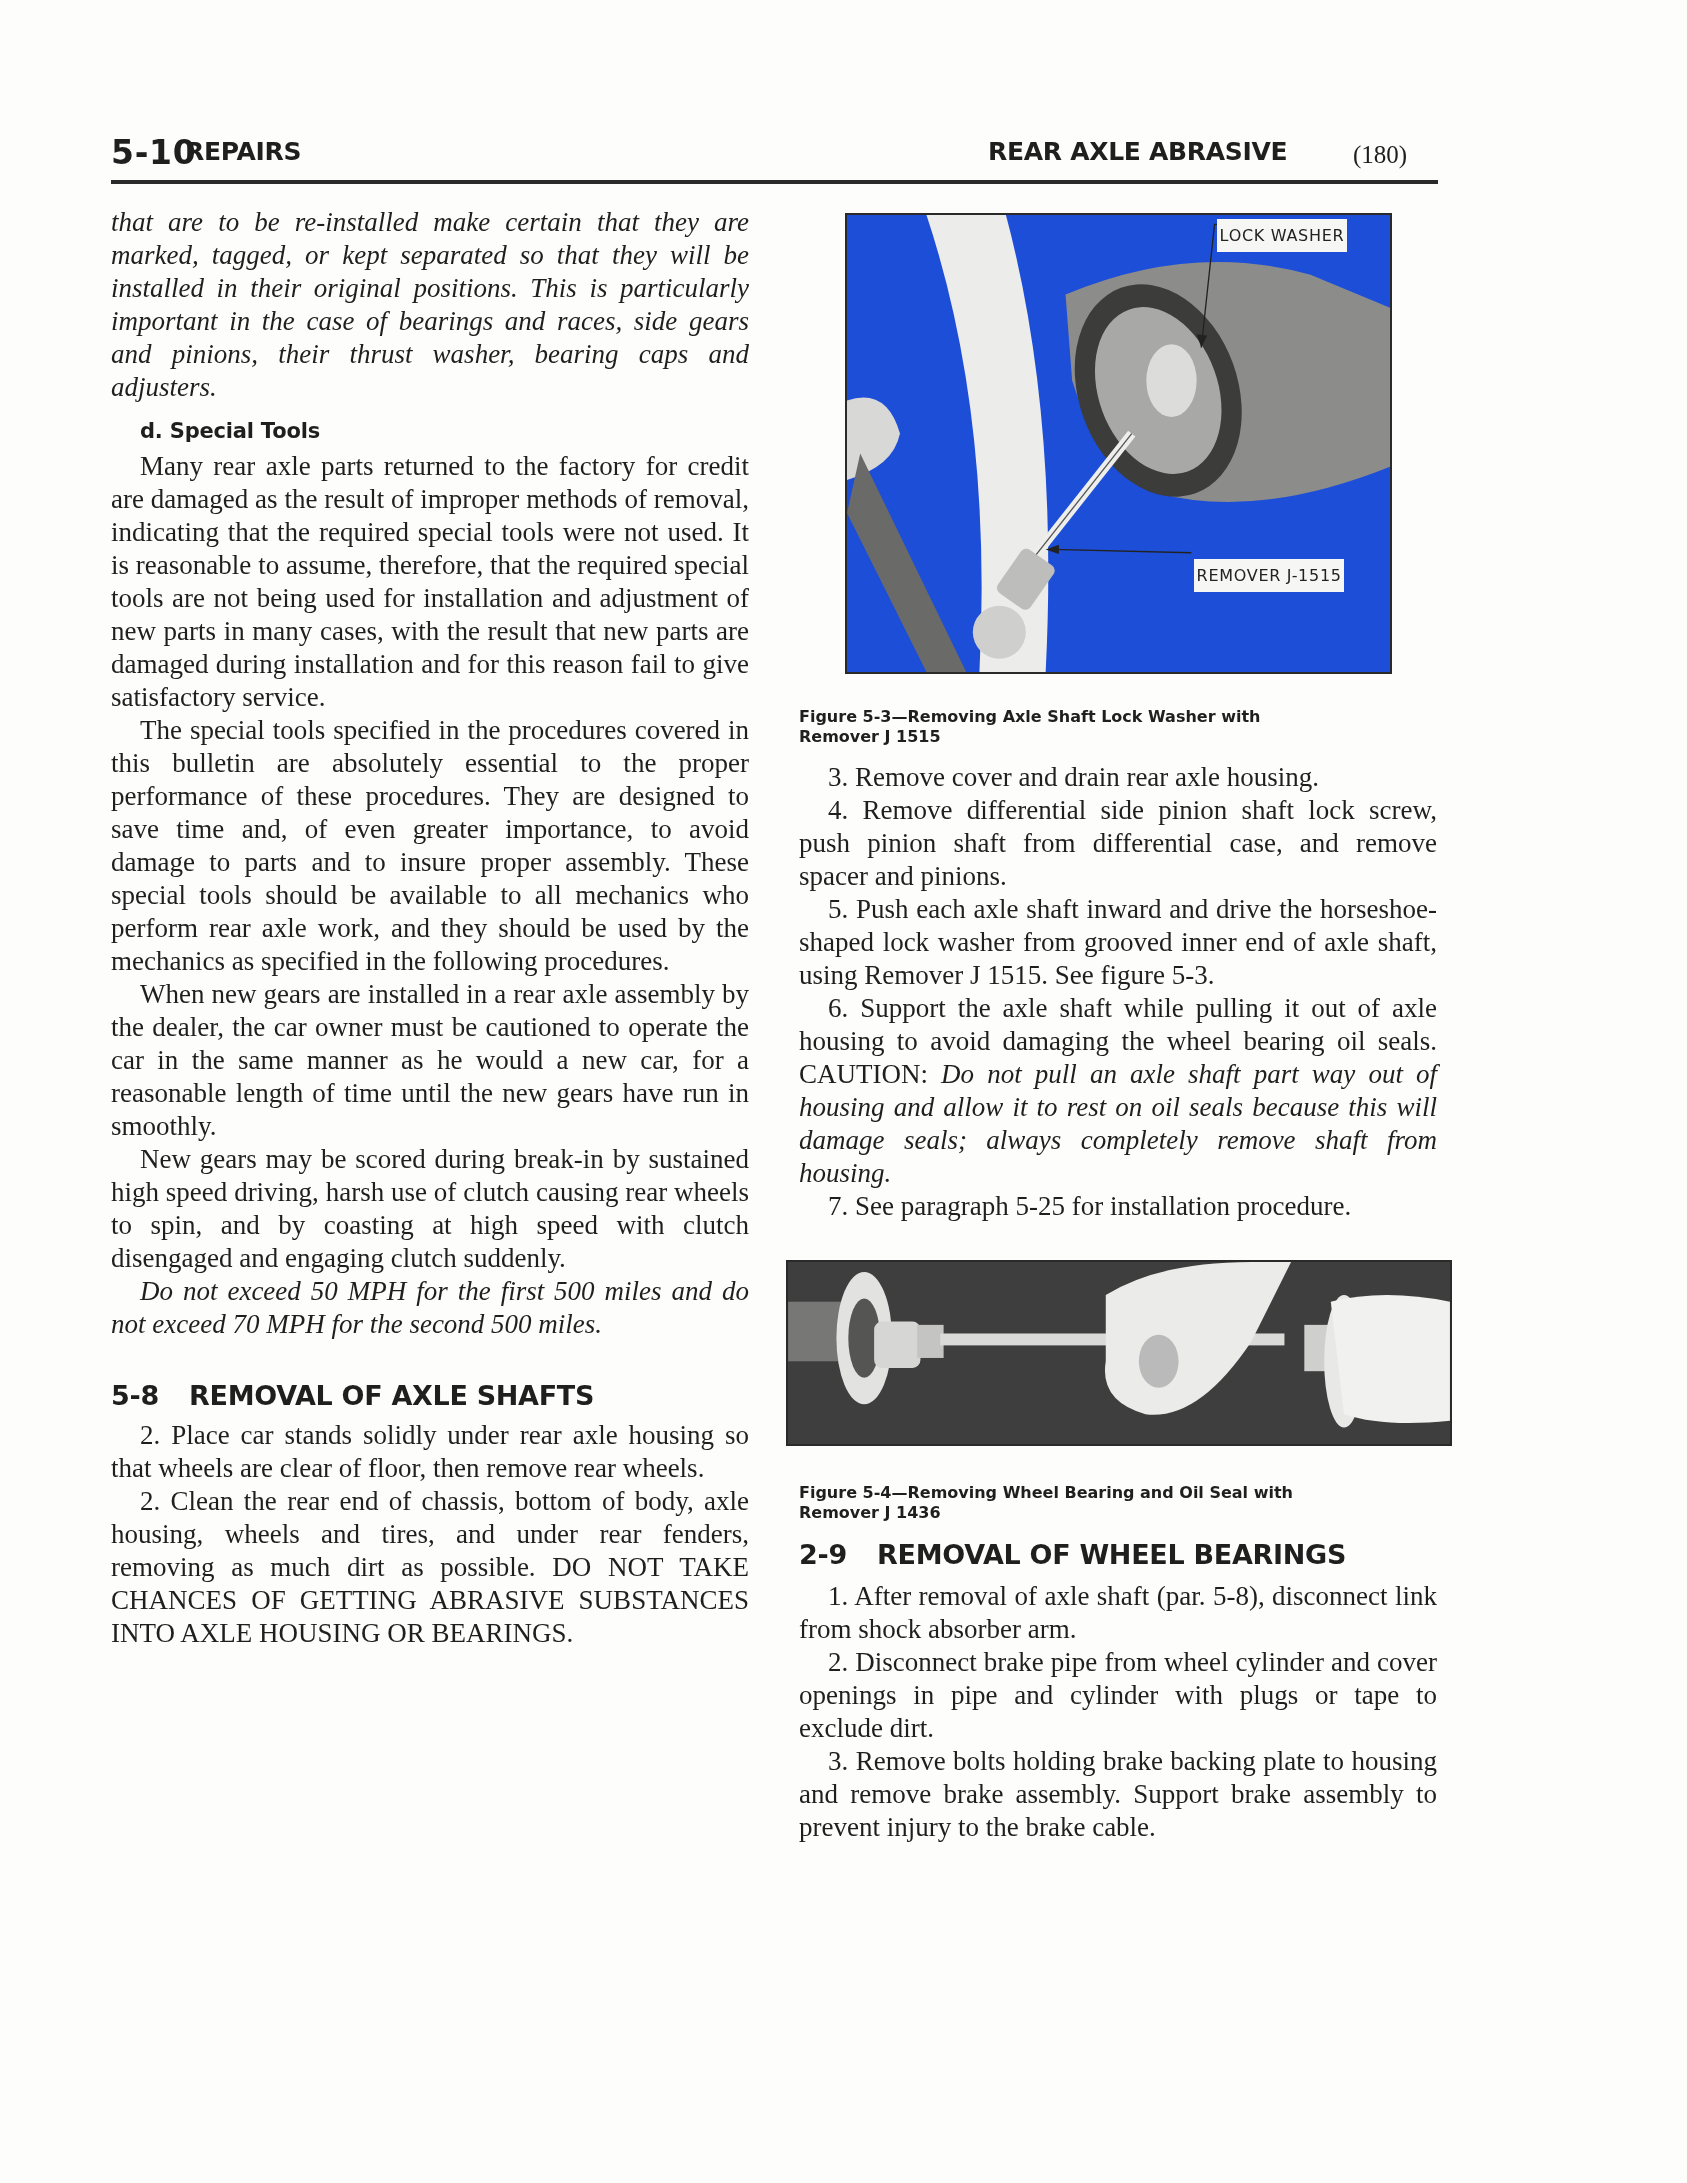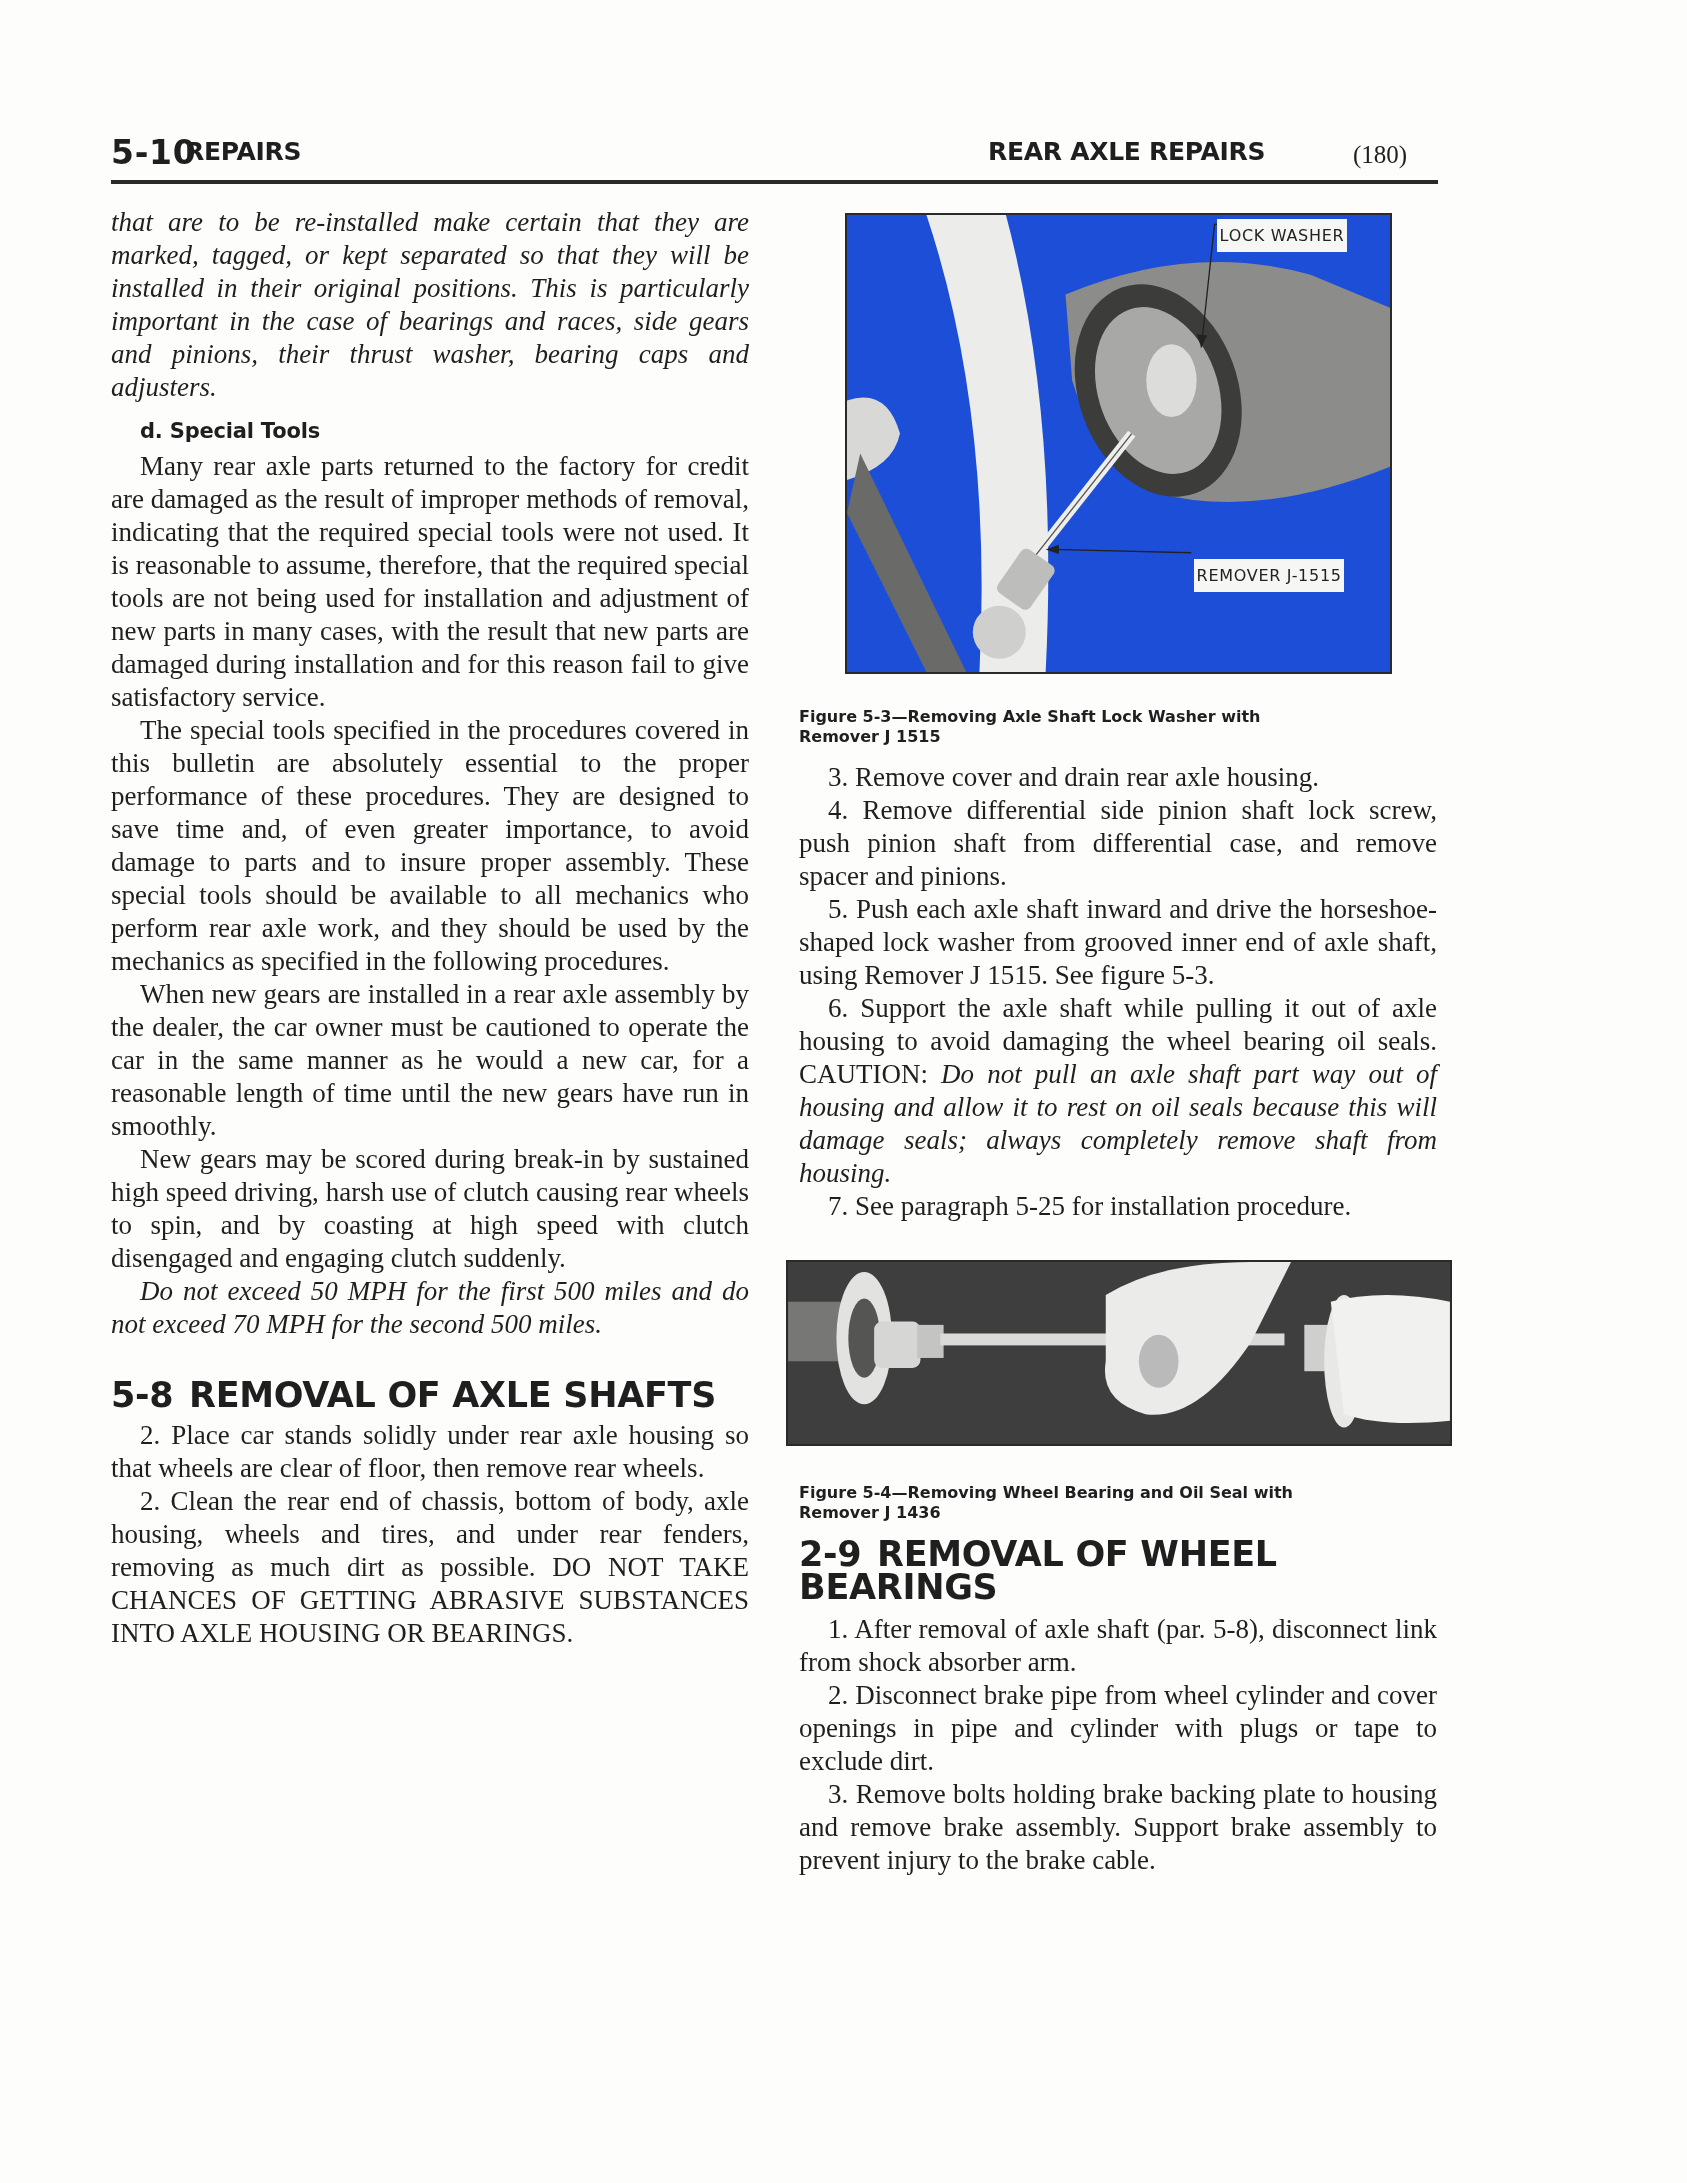--- a/index.html
+++ b/index.html
@@ -58,21 +58,21 @@
     p.noindent { text-indent: 0; }
     .italic { font-style: italic; }
     .subhead {
       font-family: "DejaVu Sans", sans-serif; font-weight: bold;
       font-size: 21px; line-height: 29px;
       margin: 13.2px 0 4px 29px;
       letter-spacing: -0.2px;
     }
     .sechead {
       font-family: "DejaVu Sans", sans-serif; font-weight: bold;
-      font-size: 35px; line-height: 33px;
+      font-size: 27px; line-height: 33px;
       letter-spacing: -0.3px;
       text-align: left;
     }
     .sechead .num { display: inline-block; width: 78px; }
     .sechead .line2 { display: block; padding-left: 78px; }
 
     
     .figure {
       position: relative;
       border: 2.6px solid #2a2a2a;
@@ -95,21 +95,21 @@
     .fig-svg { position: absolute; left: 0; top: 0; }
   </style>
 </head>
 <body>
 
 <div class="page">
 
   <div class="header">
     <span class="hdr-num">5-10</span>
     <span class="hdr-left">REPAIRS</span>
-    <span class="hdr-right">REAR AXLE REPAIRS</span>
+    <span class="hdr-right">REAR AXLE ABRASIVE</span>
     <span class="hdr-page">(180)</span>
   </div>
 
   <div class="col col-left">
     <p class="noindent italic">that are to be re-installed make certain that they are marked, tagged, or kept separated so that they will be installed in their original positions. This is particularly important in the case of bearings and races, side gears and pinions, their thrust washer, bearing caps and adjusters.</p>
 
     <div class="subhead">d. Special Tools</div>
     <p>Many rear axle parts returned to the factory for credit are damaged as the result of improper methods of removal, indicating that the required special tools were not used. It is reasonable to assume, therefore, that the required special tools are not being used for installation and adjustment of new parts in many cases, with the result that new parts are damaged during installation and for this reason fail to give satisfactory service.</p>
     <p>The special tools specified in the procedures covered in this bulletin are absolutely essential to the proper performance of these procedures. They are designed to save time and, of even greater importance, to avoid damage to parts and to insure proper assembly. These special tools should be available to all mechanics who perform rear axle work, and they should be used by the mechanics as specified in the following procedures.</p>
 

